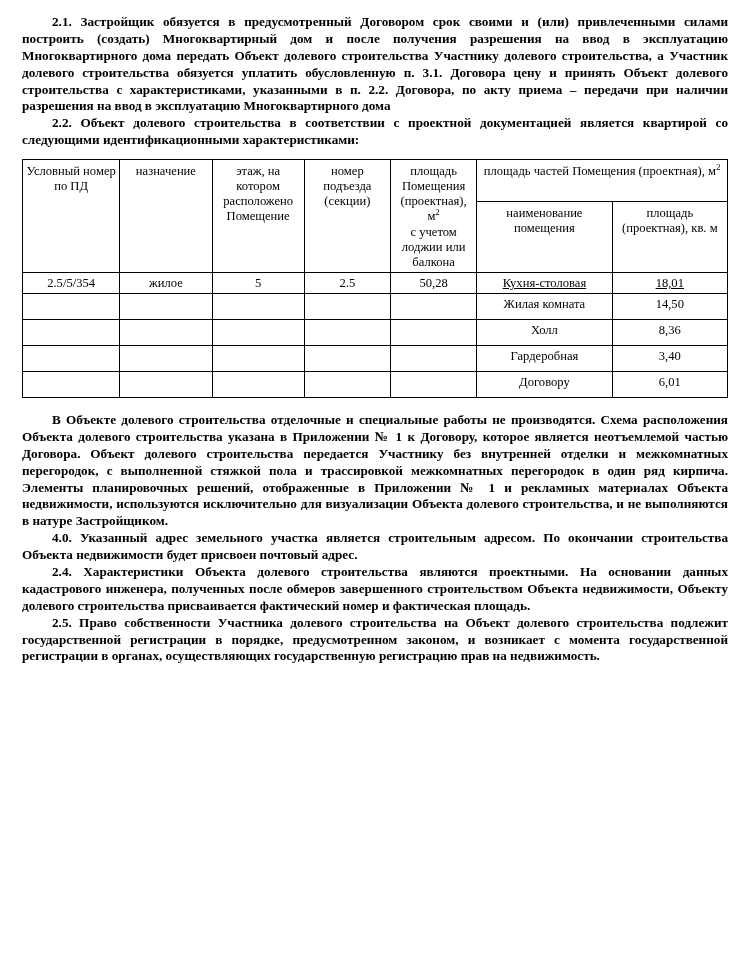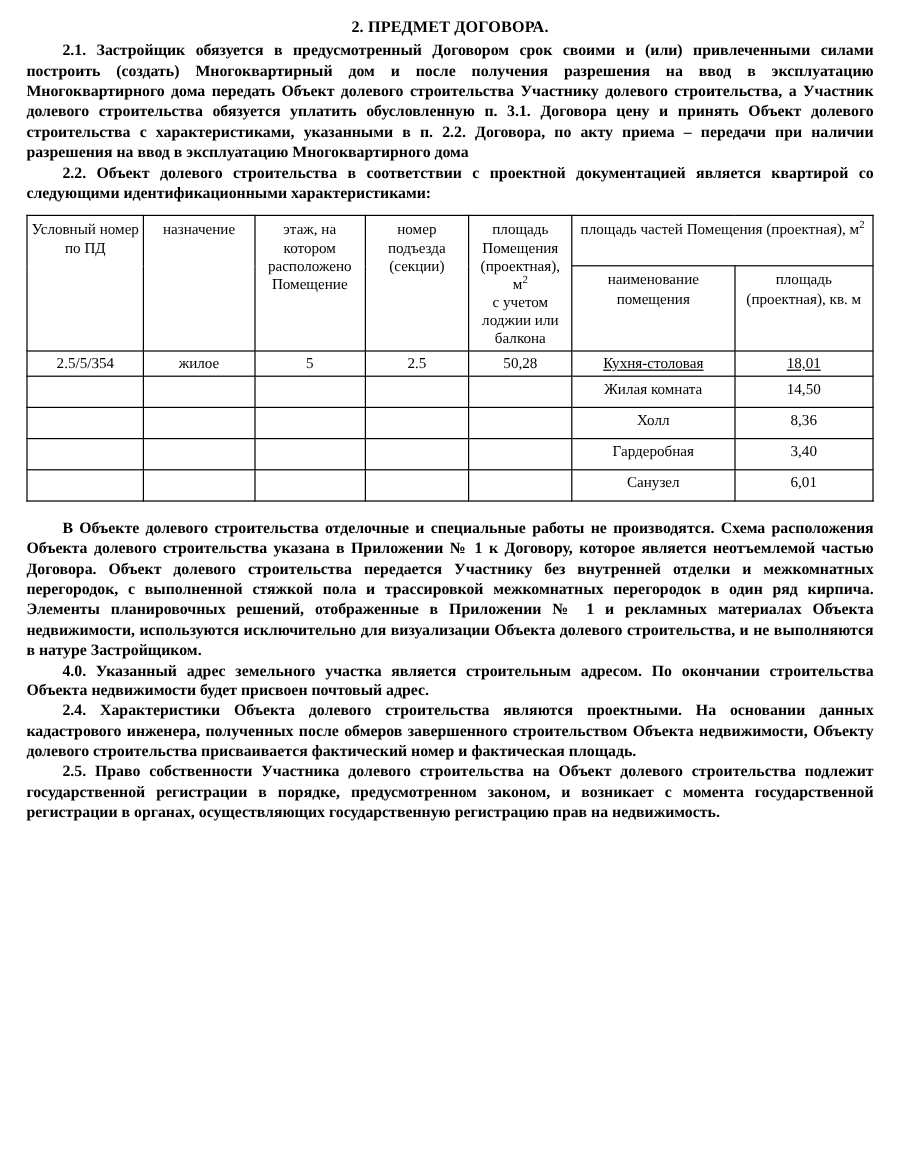--- a/index.html
+++ b/index.html
@@ -93,21 +93,20 @@
   .col4 { width: 86px; }
   .col5 { width: 86px; }
   .col6 { width: 135px; }
   .col7 { width: 115px; }
 </style>
 </head>
 <body>
 
 <div class="page">
 
-  <h1 class="doc-title">2. ПРЕДМЕТ ДОГОВОРА.</h1>
 
   <p class="para">2.1. Застройщик обязуется в предусмотренный Договором срок своими и (или) привлеченными силами построить (создать) Многоквартирный дом и после получения разрешения на ввод в эксплуатацию Многоквартирного дома передать Объект долевого строительства Участнику долевого строительства, а Участник долевого строительства обязуется уплатить обусловленную п. 3.1. Договора цену и принять Объект долевого строительства с характеристиками, указанными в п. 2.2. Договора, по акту приема – передачи при наличии разрешения на ввод в эксплуатацию Многоквартирного дома</p>
   <p class="para">2.2. Объект долевого строительства в соответствии с проектной документацией является квартирой со следующими идентификационными характеристиками:</p>
 
   <div class="spacer-md"></div>
 
   <table class="chars">
     <colgroup>
       <col class="col1">
         <col class="col2">
@@ -172,21 +171,21 @@
         <td></td>
         <td class="sub-name">Гардеробная</td>
         <td class="sub-area">3,40</td>
       </tr>
       <tr class="empty-row">
         <td></td>
         <td></td>
         <td></td>
         <td></td>
         <td></td>
-        <td class="sub-name">Санузел</td>
+        <td class="sub-name">Договору</td>
         <td class="sub-area">6,01</td>
       </tr>
     </tbody>
   </table>
 
   <div class="spacer-lg"></div>
 
   <p class="para">В Объекте долевого строительства отделочные и специальные работы не производятся. Схема расположения Объекта долевого строительства указана в Приложении № 1 к Договору, которое является неотъемлемой частью Договора. Объект долевого строительства передается Участнику без внутренней отделки и межкомнатных перегородок, с выполненной стяжкой пола и трассировкой межкомнатных перегородок в один ряд кирпича. Элементы планировочных решений, отображенные в Приложении № 1 и рекламных материалах Объекта недвижимости, используются исключительно для визуализации Объекта долевого строительства, и не выполняются в натуре Застройщиком.</p>
   <p class="para">4.0. Указанный адрес земельного участка является строительным адресом. По окончании строительства Объекта недвижимости будет присвоен почтовый адрес.</p>
   <p class="para">2.4. Характеристики Объекта долевого строительства являются проектными. На основании данных кадастрового инженера, полученных после обмеров завершенного строительством Объекта недвижимости, Объекту долевого строительства присваивается фактический номер и фактическая площадь.</p>

